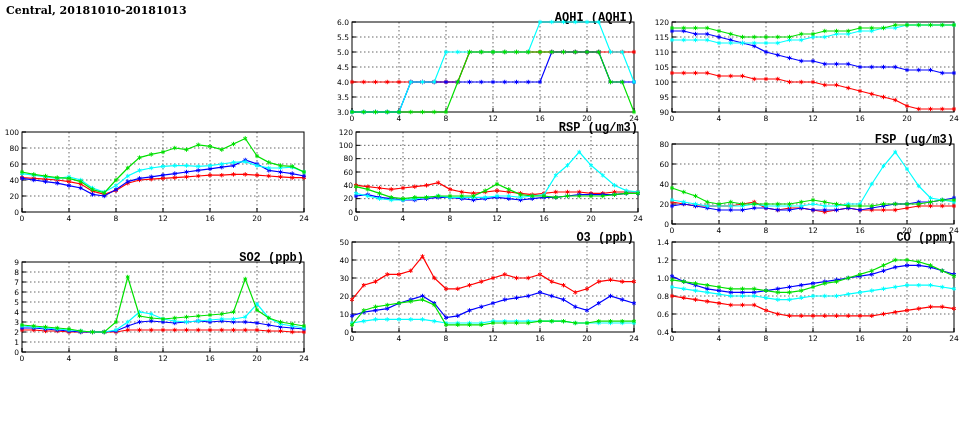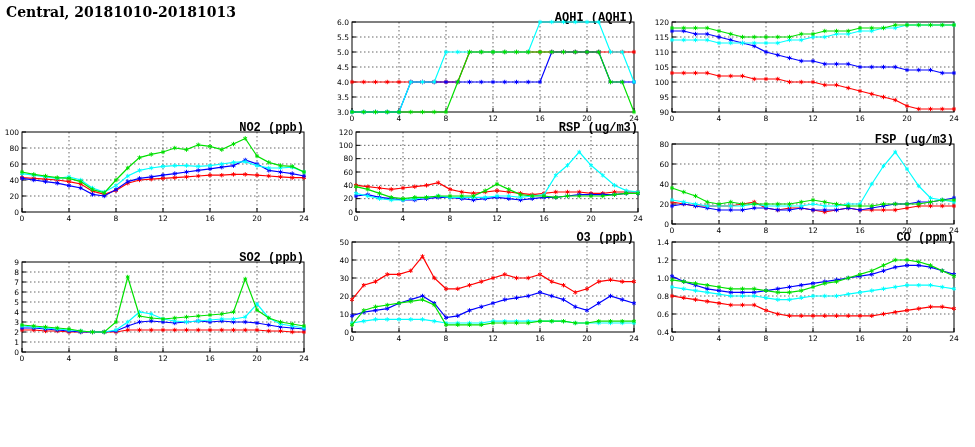--- a/index.html
+++ b/index.html
@@ -1,17 +1,17 @@
 <!DOCTYPE html>
 <html><head>
 <meta charset="utf-8">
 <style>
   html,body{margin:0;padding:0;background:#ffffff;}
   body{width:975px;height:447px;font-family:"DejaVu Sans",sans-serif;position:relative;overflow:hidden;}
-  #page-title{position:absolute;left:6px;top:4px;font-size:14px;font-weight:bold;color:#000;font-family:"DejaVu Serif",serif;}
+  #page-title{position:absolute;left:6px;top:4px;font-size:11px;font-weight:bold;color:#000;font-family:"DejaVu Serif",serif;}
   .panel{position:absolute;}
   .panel-title{position:absolute;font-size:12px;font-weight:bold;color:#000;font-family:Liberation Mono, monospace;text-align:right;white-space:nowrap;}
   svg{display:block;}
   .ticklbl{font-size:7.5px;fill:#000;font-family:"DejaVu Sans",sans-serif;}
   .gridline{stroke:#000;stroke-width:0.6;stroke-dasharray:1.5 2.5;}
   .tickmark{stroke:#000;stroke-width:1;}
 </style>
 </head>
 <body>
 
@@ -130,21 +130,20 @@
         <path d="M 672.00 40.00 L 683.75 40.00 L 695.50 40.00 L 707.25 40.00 L 719.00 43.00 L 730.75 43.00 L 742.50 43.00 L 754.25 43.00 L 766.00 43.00 L 777.75 43.00 L 789.50 40.00 L 801.25 40.00 L 813.00 37.00 L 824.75 37.00 L 836.50 34.00 L 848.25 34.00 L 860.00 31.00 L 871.75 31.00 L 883.50 28.00 L 895.25 28.00 L 907.00 25.00 L 918.75 25.00 L 930.50 25.00 L 942.25 25.00 L 954.00 25.00" fill="none" stroke="#00ffff" stroke-width="1.2"></path>
         <path d="M 672.00 37.80 L 672.00 42.20 M 673.91 38.90 L 670.09 41.10 M 673.91 41.10 L 670.09 38.90 M 683.75 37.80 L 683.75 42.20 M 685.66 38.90 L 681.84 41.10 M 685.66 41.10 L 681.84 38.90 M 695.50 37.80 L 695.50 42.20 M 697.41 38.90 L 693.59 41.10 M 697.41 41.10 L 693.59 38.90 M 707.25 37.80 L 707.25 42.20 M 709.16 38.90 L 705.34 41.10 M 709.16 41.10 L 705.34 38.90 M 719.00 40.80 L 719.00 45.20 M 720.91 41.90 L 717.09 44.10 M 720.91 44.10 L 717.09 41.90 M 730.75 40.80 L 730.75 45.20 M 732.66 41.90 L 728.84 44.10 M 732.66 44.10 L 728.84 41.90 M 742.50 40.80 L 742.50 45.20 M 744.41 41.90 L 740.59 44.10 M 744.41 44.10 L 740.59 41.90 M 754.25 40.80 L 754.25 45.20 M 756.16 41.90 L 752.34 44.10 M 756.16 44.10 L 752.34 41.90 M 766.00 40.80 L 766.00 45.20 M 767.91 41.90 L 764.09 44.10 M 767.91 44.10 L 764.09 41.90 M 777.75 40.80 L 777.75 45.20 M 779.66 41.90 L 775.84 44.10 M 779.66 44.10 L 775.84 41.90 M 789.50 37.80 L 789.50 42.20 M 791.41 38.90 L 787.59 41.10 M 791.41 41.10 L 787.59 38.90 M 801.25 37.80 L 801.25 42.20 M 803.16 38.90 L 799.34 41.10 M 803.16 41.10 L 799.34 38.90 M 813.00 34.80 L 813.00 39.20 M 814.91 35.90 L 811.09 38.10 M 814.91 38.10 L 811.09 35.90 M 824.75 34.80 L 824.75 39.20 M 826.66 35.90 L 822.84 38.10 M 826.66 38.10 L 822.84 35.90 M 836.50 31.80 L 836.50 36.20 M 838.41 32.90 L 834.59 35.10 M 838.41 35.10 L 834.59 32.90 M 848.25 31.80 L 848.25 36.20 M 850.16 32.90 L 846.34 35.10 M 850.16 35.10 L 846.34 32.90 M 860.00 28.80 L 860.00 33.20 M 861.91 29.90 L 858.09 32.10 M 861.91 32.10 L 858.09 29.90 M 871.75 28.80 L 871.75 33.20 M 873.66 29.90 L 869.84 32.10 M 873.66 32.10 L 869.84 29.90 M 883.50 25.80 L 883.50 30.20 M 885.41 26.90 L 881.59 29.10 M 885.41 29.10 L 881.59 26.90 M 895.25 25.80 L 895.25 30.20 M 897.16 26.90 L 893.34 29.10 M 897.16 29.10 L 893.34 26.90 M 907.00 22.80 L 907.00 27.20 M 908.91 23.90 L 905.09 26.10 M 908.91 26.10 L 905.09 23.90 M 918.75 22.80 L 918.75 27.20 M 920.66 23.90 L 916.84 26.10 M 920.66 26.10 L 916.84 23.90 M 930.50 22.80 L 930.50 27.20 M 932.41 23.90 L 928.59 26.10 M 932.41 26.10 L 928.59 23.90 M 942.25 22.80 L 942.25 27.20 M 944.16 23.90 L 940.34 26.10 M 944.16 26.10 L 940.34 23.90 M 954.00 22.80 L 954.00 27.20 M 955.91 23.90 L 952.09 26.10 M 955.91 26.10 L 952.09 23.90 " stroke="#00ffff" stroke-width="1" fill="none"></path>
       </g>
       <g>
         <path d="M 672.00 28.00 L 683.75 28.00 L 695.50 28.00 L 707.25 28.00 L 719.00 31.00 L 730.75 34.00 L 742.50 37.00 L 754.25 37.00 L 766.00 37.00 L 777.75 37.00 L 789.50 37.00 L 801.25 34.00 L 813.00 34.00 L 824.75 31.00 L 836.50 31.00 L 848.25 31.00 L 860.00 28.00 L 871.75 28.00 L 883.50 28.00 L 895.25 25.00 L 907.00 25.00 L 918.75 25.00 L 930.50 25.00 L 942.25 25.00 L 954.00 25.00" fill="none" stroke="#00e000" stroke-width="1.2"></path>
         <path d="M 672.00 25.80 L 672.00 30.20 M 673.91 26.90 L 670.09 29.10 M 673.91 29.10 L 670.09 26.90 M 683.75 25.80 L 683.75 30.20 M 685.66 26.90 L 681.84 29.10 M 685.66 29.10 L 681.84 26.90 M 695.50 25.80 L 695.50 30.20 M 697.41 26.90 L 693.59 29.10 M 697.41 29.10 L 693.59 26.90 M 707.25 25.80 L 707.25 30.20 M 709.16 26.90 L 705.34 29.10 M 709.16 29.10 L 705.34 26.90 M 719.00 28.80 L 719.00 33.20 M 720.91 29.90 L 717.09 32.10 M 720.91 32.10 L 717.09 29.90 M 730.75 31.80 L 730.75 36.20 M 732.66 32.90 L 728.84 35.10 M 732.66 35.10 L 728.84 32.90 M 742.50 34.80 L 742.50 39.20 M 744.41 35.90 L 740.59 38.10 M 744.41 38.10 L 740.59 35.90 M 754.25 34.80 L 754.25 39.20 M 756.16 35.90 L 752.34 38.10 M 756.16 38.10 L 752.34 35.90 M 766.00 34.80 L 766.00 39.20 M 767.91 35.90 L 764.09 38.10 M 767.91 38.10 L 764.09 35.90 M 777.75 34.80 L 777.75 39.20 M 779.66 35.90 L 775.84 38.10 M 779.66 38.10 L 775.84 35.90 M 789.50 34.80 L 789.50 39.20 M 791.41 35.90 L 787.59 38.10 M 791.41 38.10 L 787.59 35.90 M 801.25 31.80 L 801.25 36.20 M 803.16 32.90 L 799.34 35.10 M 803.16 35.10 L 799.34 32.90 M 813.00 31.80 L 813.00 36.20 M 814.91 32.90 L 811.09 35.10 M 814.91 35.10 L 811.09 32.90 M 824.75 28.80 L 824.75 33.20 M 826.66 29.90 L 822.84 32.10 M 826.66 32.10 L 822.84 29.90 M 836.50 28.80 L 836.50 33.20 M 838.41 29.90 L 834.59 32.10 M 838.41 32.10 L 834.59 29.90 M 848.25 28.80 L 848.25 33.20 M 850.16 29.90 L 846.34 32.10 M 850.16 32.10 L 846.34 29.90 M 860.00 25.80 L 860.00 30.20 M 861.91 26.90 L 858.09 29.10 M 861.91 29.10 L 858.09 26.90 M 871.75 25.80 L 871.75 30.20 M 873.66 26.90 L 869.84 29.10 M 873.66 29.10 L 869.84 26.90 M 883.50 25.80 L 883.50 30.20 M 885.41 26.90 L 881.59 29.10 M 885.41 29.10 L 881.59 26.90 M 895.25 22.80 L 895.25 27.20 M 897.16 23.90 L 893.34 26.10 M 897.16 26.10 L 893.34 23.90 M 907.00 22.80 L 907.00 27.20 M 908.91 23.90 L 905.09 26.10 M 908.91 26.10 L 905.09 23.90 M 918.75 22.80 L 918.75 27.20 M 920.66 23.90 L 916.84 26.10 M 920.66 26.10 L 916.84 23.90 M 930.50 22.80 L 930.50 27.20 M 932.41 23.90 L 928.59 26.10 M 932.41 26.10 L 928.59 23.90 M 942.25 22.80 L 942.25 27.20 M 944.16 23.90 L 940.34 26.10 M 944.16 26.10 L 940.34 23.90 M 954.00 22.80 L 954.00 27.20 M 955.91 23.90 L 952.09 26.10 M 955.91 26.10 L 952.09 23.90 " stroke="#00e000" stroke-width="1" fill="none"></path>
       </g>
     </svg>
   </div>
 <div class="panel" id="panel-no2" style="left: 0px; top: 0px; width: 975px; height: 447px; pointer-events: none;">
-  <div class="panel-title" style="left: 22px; width: 282px; top: 121px;">NO2 (ppb)</div>
 <svg width="975" height="447" style="position: absolute; left: 0px; top: 0px;">
       <line x1="22" x2="304" y1="196.00" y2="196.00" class="gridline"></line>
       <line x1="22" x2="304" y1="180.00" y2="180.00" class="gridline"></line>
       <line x1="22" x2="304" y1="164.00" y2="164.00" class="gridline"></line>
       <line x1="22" x2="304" y1="148.00" y2="148.00" class="gridline"></line>
       <line y1="132" y2="212" x1="69.00" x2="69.00" class="gridline"></line>
       <line y1="132" y2="212" x1="116.00" x2="116.00" class="gridline"></line>
       <line y1="132" y2="212" x1="163.00" x2="163.00" class="gridline"></line>
       <line y1="132" y2="212" x1="210.00" x2="210.00" class="gridline"></line>
       <line y1="132" y2="212" x1="257.00" x2="257.00" class="gridline"></line>

